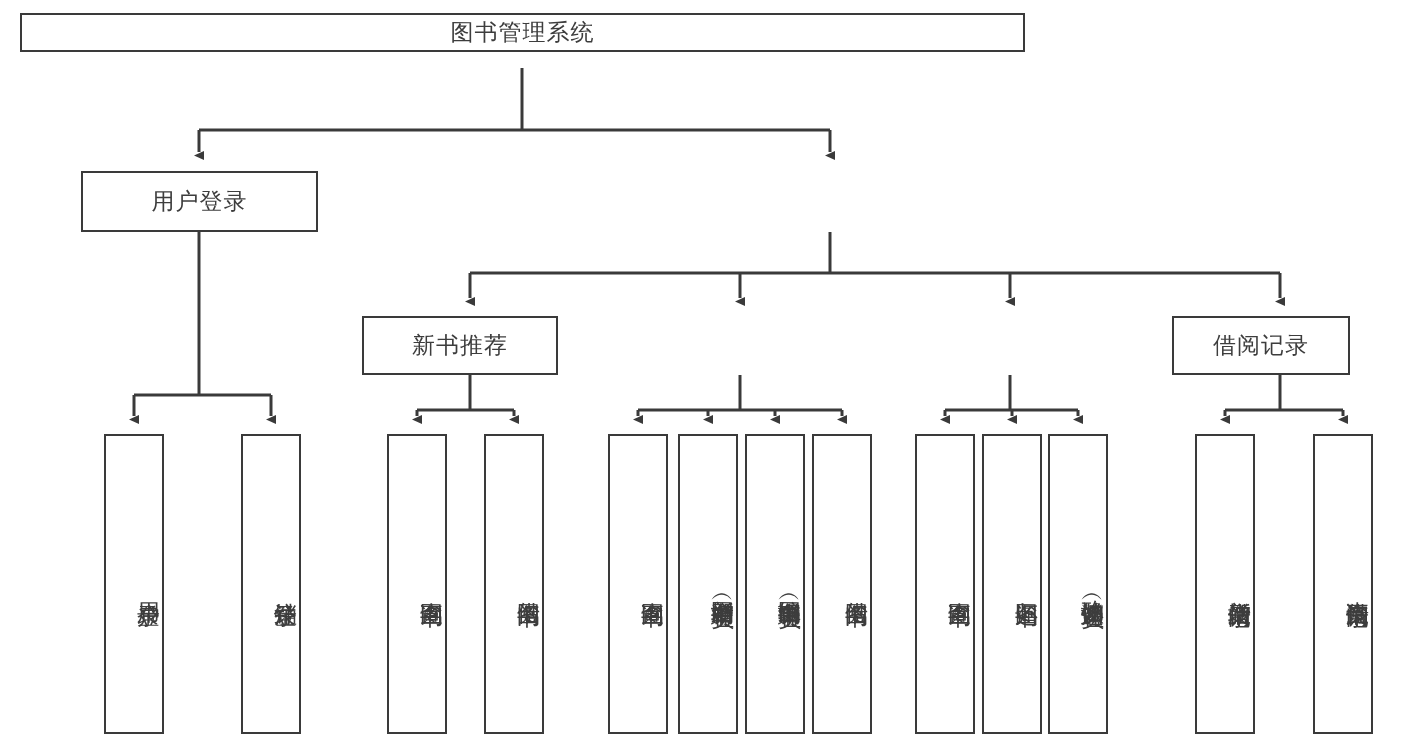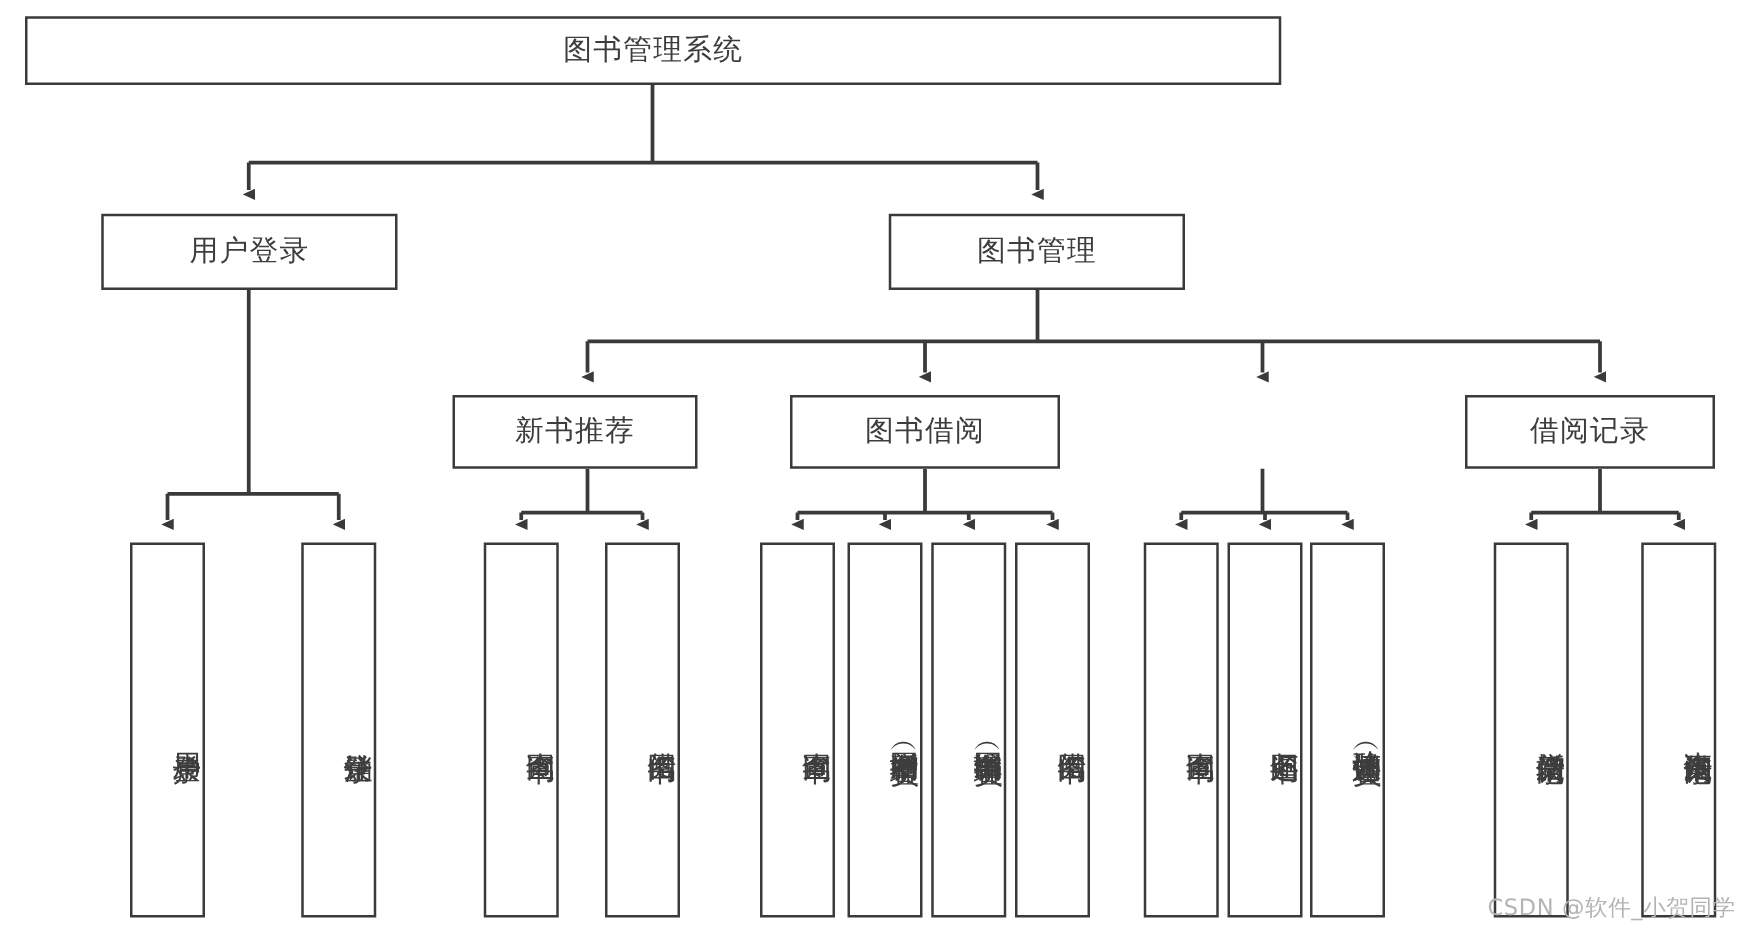--- a/index.html
+++ b/index.html
@@ -112,41 +112,38 @@
       <path d="M1012,410 L1012,416" marker-end="url(#arrow)"></path>
       <path d="M1078,410 L1078,416" marker-end="url(#arrow)"></path>
 
       <path d="M1280,375 L1280,410"></path>
       <path d="M1225,410 L1343,410"></path>
       <path d="M1225,410 L1225,416" marker-end="url(#arrow)"></path>
       <path d="M1343,410 L1343,416" marker-end="url(#arrow)"></path>
     </g>
   </svg>
 
-  <div class="node h" style="left:20px;top:13px;width:1005px;height:55px;">图书管理系统</div>
+  <div class="node h" style="left:20px;top:13px;width:1005px;height:39px;">图书管理系统</div>
 
   <div class="node h" style="left:81px;top:171px;width:237px;height:61px;">用户登录</div>
-  <div class="node h" style="left:711px;top:171px;width:237px;height:61px;">图书管理</div>
 
   <div class="node h" style="left:362px;top:316px;width:196px;height:59px;">新书推荐</div>
-  <div class="node h" style="left:632px;top:316px;width:216px;height:59px;">图书借阅</div>
-  <div class="node h" style="left:1172px;top:316px;width:200px;height:59px;">借阅记录</div>
+  <div class="node h" style="left:1172px;top:316px;width:178px;height:59px;">借阅记录</div>
 
   <div class="node v" style="left:104px;top:434px;width:60px;height:300px;">用户登录</div>
   <div class="node v" style="left:241px;top:434px;width:60px;height:300px;">注销登录</div>
 
   <div class="node v" style="left:387px;top:434px;width:60px;height:300px;">查询图书</div>
   <div class="node v" style="left:484px;top:434px;width:60px;height:300px;">借阅图书</div>
 
   <div class="node v" style="left:608px;top:434px;width:60px;height:300px;">查询图书</div>
   <div class="node v" style="left:678px;top:434px;width:60px;height:300px;">新增图书（管理员）</div>
   <div class="node v" style="left:745px;top:434px;width:60px;height:300px;">编辑图书（管理员）</div>
   <div class="node v" style="left:812px;top:434px;width:60px;height:300px;">借阅图书</div>
 
   <div class="node v" style="left:915px;top:434px;width:60px;height:300px;">查询图书</div>
   <div class="node v" style="left:982px;top:434px;width:60px;height:300px;">归还图书</div>
   <div class="node v" style="left:1048px;top:434px;width:60px;height:300px;">确认归还（管理员）</div>
 
   <div class="node v" style="left:1195px;top:434px;width:60px;height:300px;">新增借阅记录</div>
   <div class="node v" style="left:1313px;top:434px;width:60px;height:300px;">查询借阅记录</div>
 
-  <div class="watermark">CSDN @软件_小贺同学</div>
 </div>
 
 </body></html>

